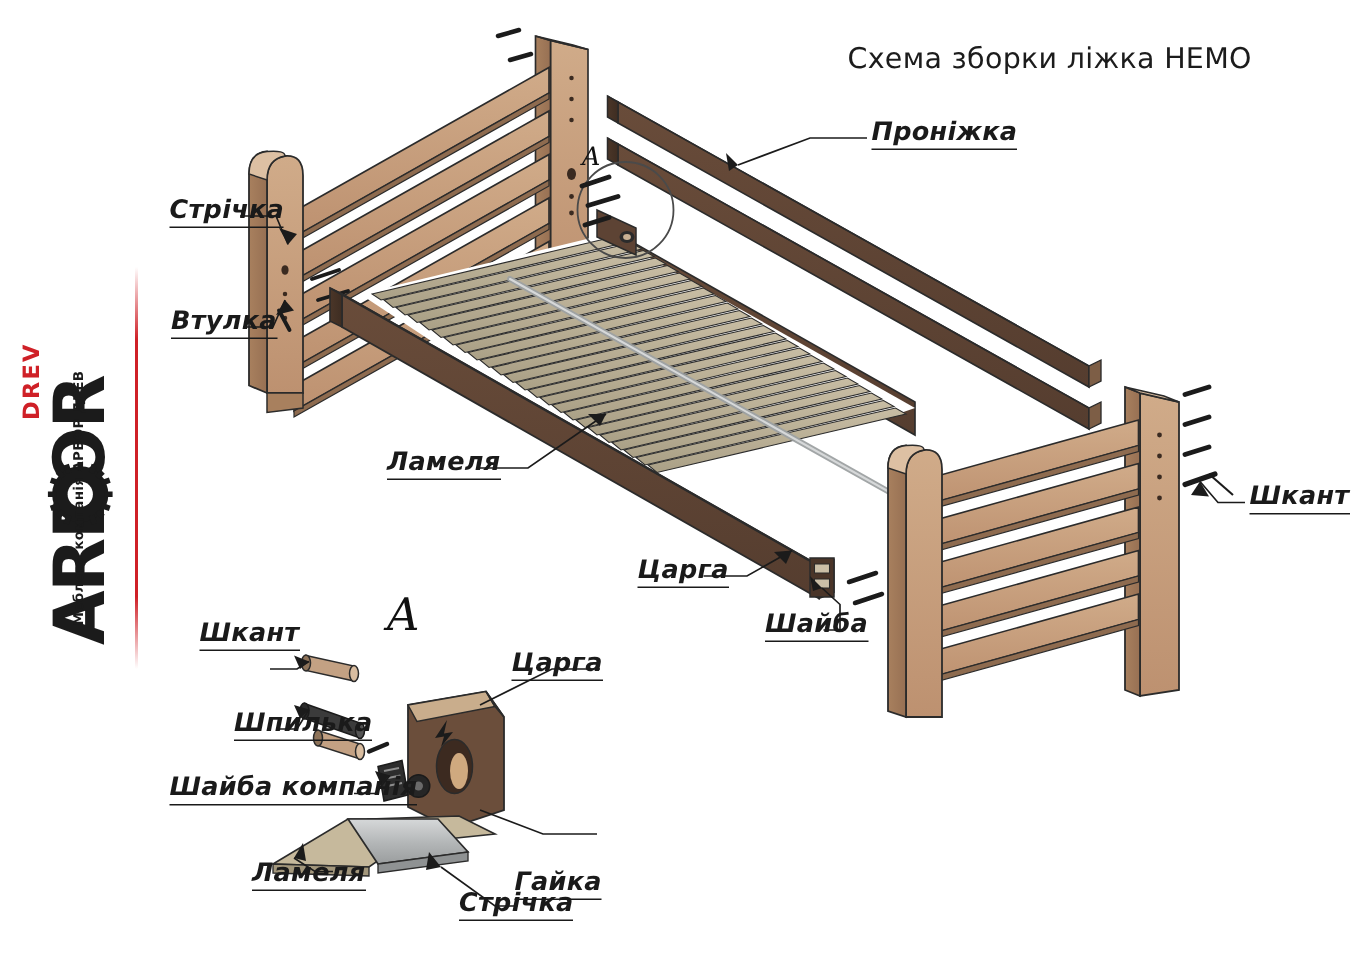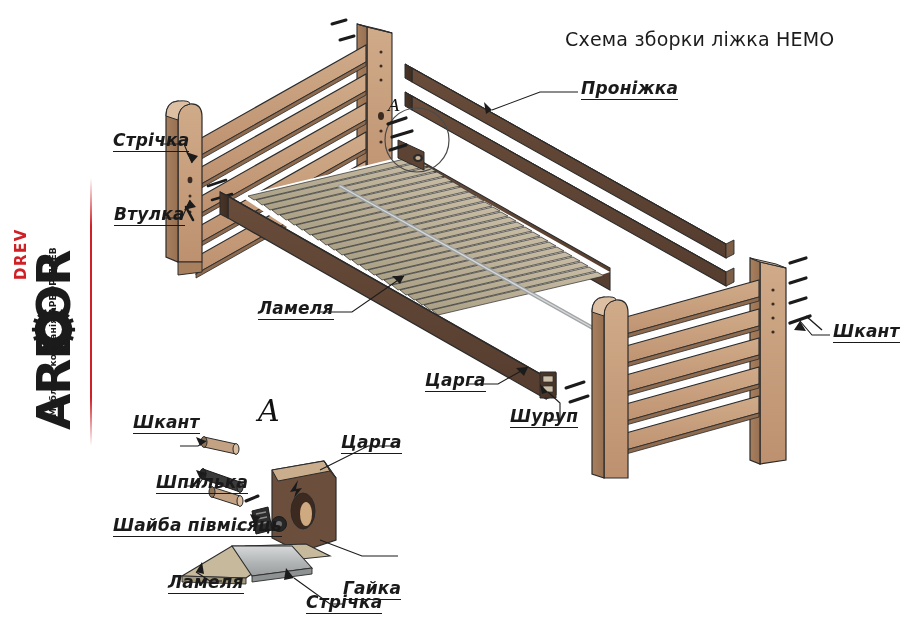--- a/index.html
+++ b/index.html
@@ -436,27 +436,27 @@
 
   <div class="title">Схема зборки ліжка НЕМО</div>
 
   <div class="detail-mark" id="detailA-big">A</div>
   <div class="detail-mark" id="detailA-small">A</div>
 
   <div class="lbl" style="left:113px; top:130px;">Стрічка</div>
   <div class="lbl" style="left:114px; top:204px;">Втулка</div>
   <div class="lbl" style="left:258px; top:298px;">Ламеля</div>
   <div class="lbl" style="left:425px; top:370px;">Царга</div>
-  <div class="lbl" style="left:510px; top:406px;">Шуруп</div>
+  <div class="lbl" style="left:510px; top:406px;">Шайба</div>
   <div class="lbl" style="left:581px; top:78px;">Проніжка</div>
   <div class="lbl" style="left:833px; top:321px;">Шкант</div>
 
   <div class="lbl" style="left:133px; top:412px;">Шкант</div>
   <div class="lbl" style="left:120px; top:472px;margin-left:36px;">Шпилька</div>
-  <div class="lbl" style="left:113px; top:515px;">Шайба півмісяць</div>
+  <div class="lbl" style="left:113px; top:515px;">Шайба компанія</div>
   <div class="lbl" style="left:341px; top:432px;">Царга</div>
   <div class="lbl" style="left:343px; top:542px;margin-top:36px;">Гайка</div>
   <div class="lbl" style="left:168px; top:572px;">Ламеля</div>
   <div class="lbl" style="left:306px; top:592px;">Стрічка</div>
 
   <div id="logo">
     <div id="logo-red-line"></div>
     <div id="logo-rot">
       <div id="logo-word">ARBOR</div>
       <div id="logo-drev">DREV</div>

